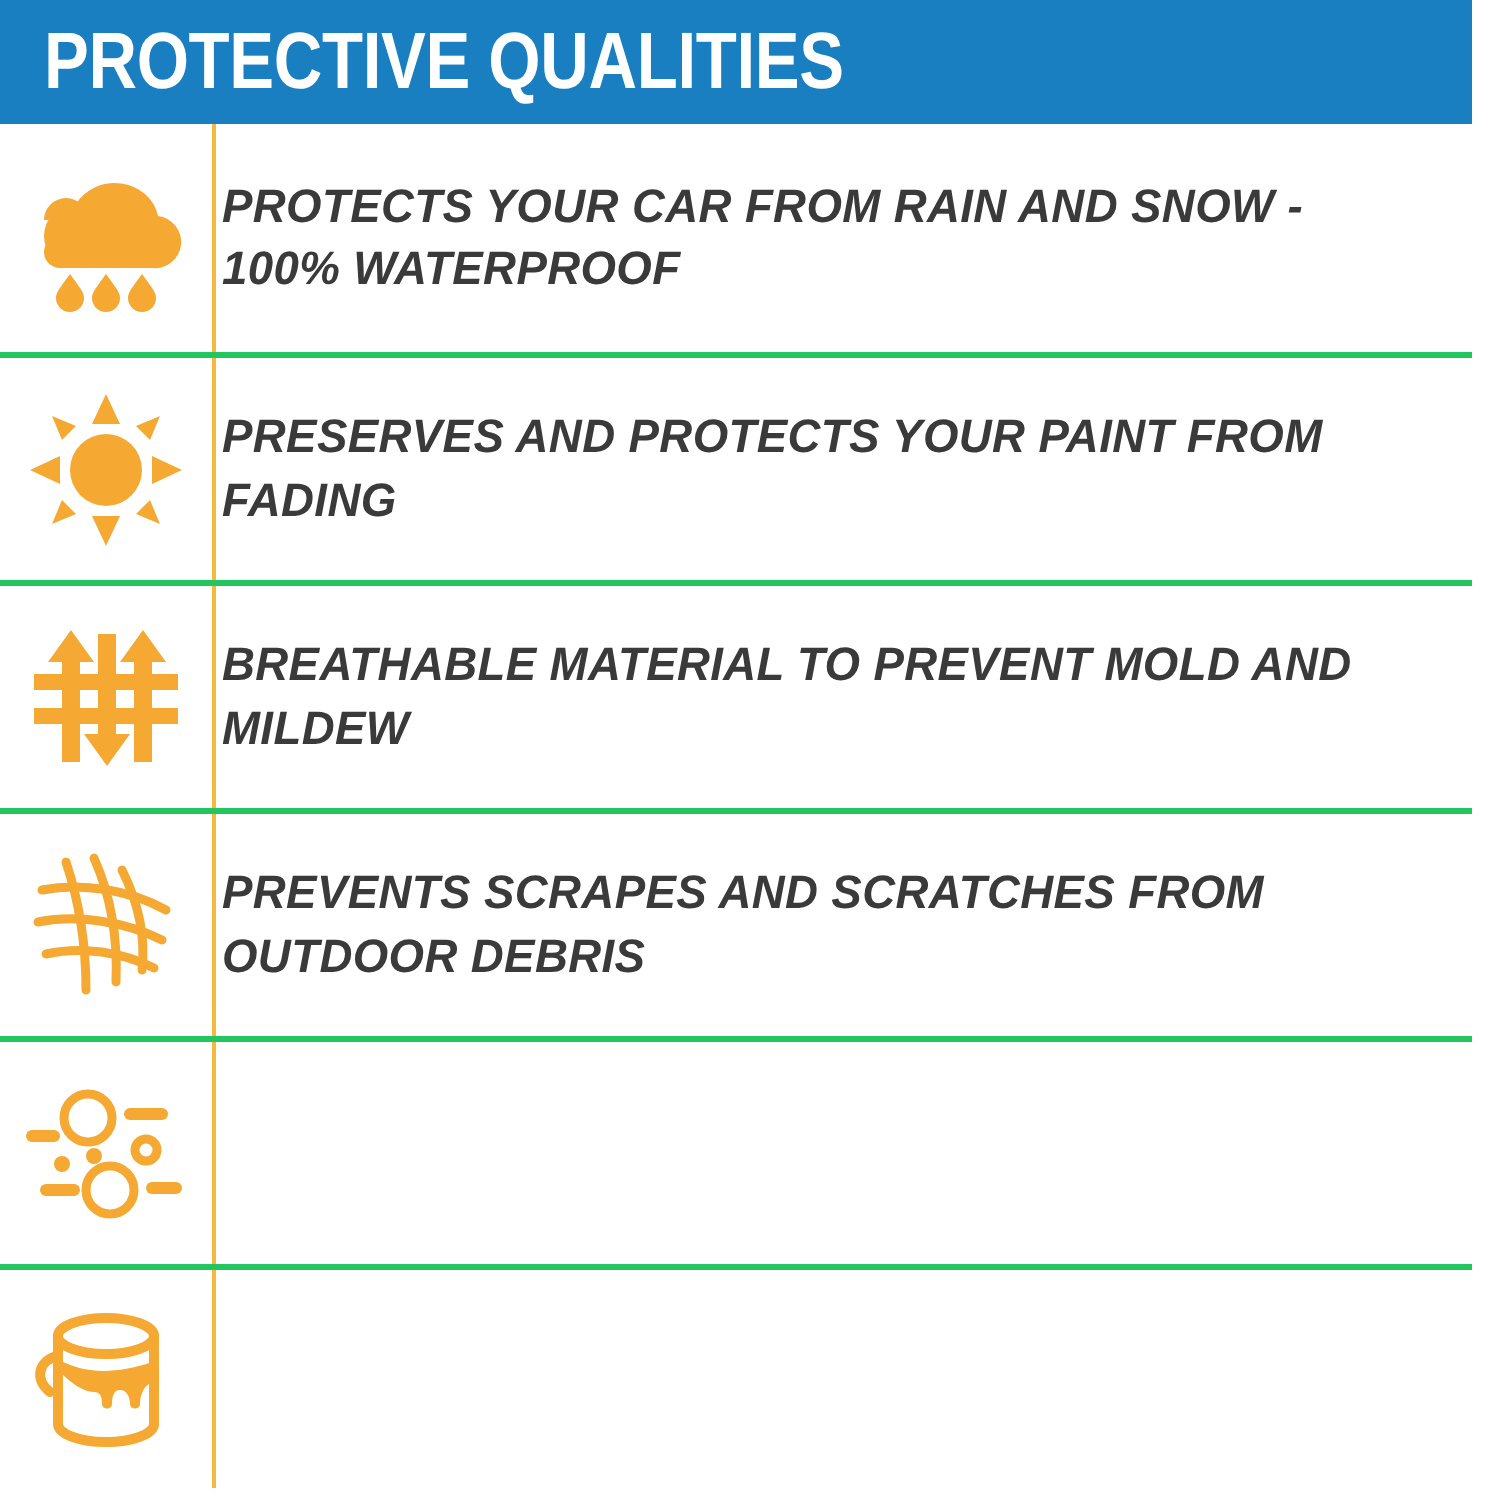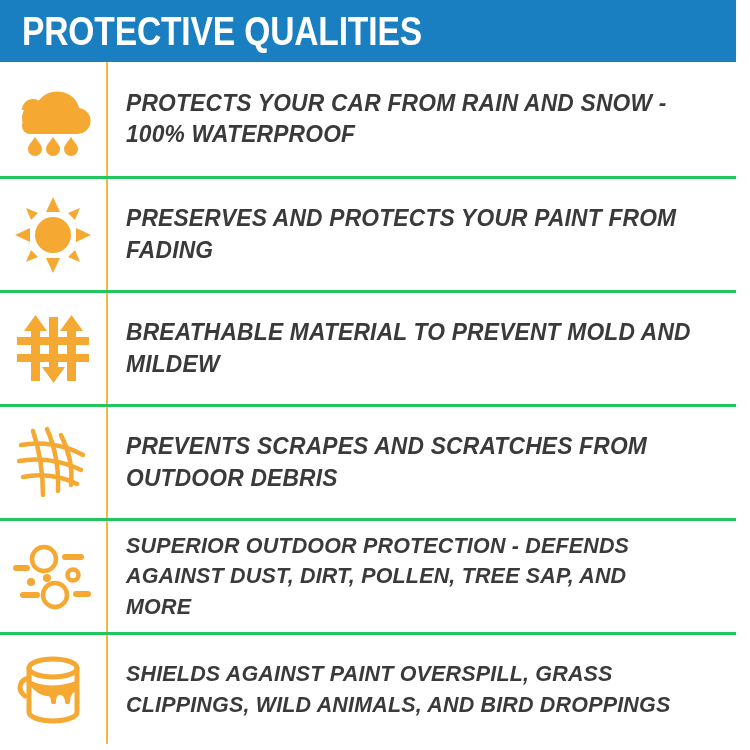--- a/index.html
+++ b/index.html
@@ -70,21 +70,21 @@
     justify-content: center;
     border-right: 2px solid #f5b942;
     box-sizing: border-box;
   }
   .icon-svg {
     display: block;
   }
 
   .text-cell {
     flex: 1;
-    padding-left: 18px;
+    padding-left: 3px;
     padding-right: 14px;
     box-sizing: border-box;
   }
   .row-text {
     color: #3a3a3a;
     font-family: "Liberation Sans Narrow", "Liberation Sans", sans-serif;
     font-size: 23.5px;
     font-weight: bold;
     font-style: italic;
     line-height: 1.33;
@@ -191,35 +191,29 @@
           <g fill="#f5a933">
             <circle cx="36" cy="41" r="4"></circle>
             <circle cx="20" cy="45" r="4"></circle>
             <rect x="2" y="28" width="17" height="6" rx="3"></rect>
             <rect x="51" y="17" width="22" height="6" rx="3"></rect>
             <rect x="9" y="55" width="20" height="6" rx="3"></rect>
             <rect x="62" y="54" width="18" height="6" rx="3"></rect>
           </g>
         </svg>
       </div>
-      <div class="text-cell">
-        <div class="row-text tight">SUPERIOR OUTDOOR PROTECTION - DEFENDS AGAINST DUST, DIRT, POLLEN, TREE SAP, AND MORE</div>
-      </div>
     </div>
 
     <div class="row row-last">
       <div class="icon-cell">
         <svg class="icon-svg" width="80" height="80" viewBox="0 0 80 80">
           <g fill="none" stroke="#f5a933" stroke-width="5" stroke-linecap="round" stroke-linejoin="round">
             <path d="M16,18 v44 a24,9 0 0 0 48,0 V18"></path>
             <ellipse cx="40" cy="18" rx="24" ry="9"></ellipse>
             <path d="M16,28 C6,30 4,40 12,46"></path>
           </g>
           <path d="M17,30 c10,6 26,8 46,1 v10 c-4,2 -6,6 -6,11 c0,3 -5,3 -5,0 c0,-4 -2,-7 -5,-7 c-3,0 -4,3 -4,7 c0,3 -5,3 -5,0 c0,-4 -1,-6 -4,-6 c-6,0 -13,-6 -17,-10 z" fill="#f5a933"></path>
         </svg>
       </div>
-      <div class="text-cell">
-        <div class="row-text tight">SHIELDS AGAINST PAINT OVERSPILL, GRASS CLIPPINGS, WILD ANIMALS, AND BIRD DROPPINGS</div>
-      </div>
     </div>
 
   </div>
 </div>
 
 </body></html>

